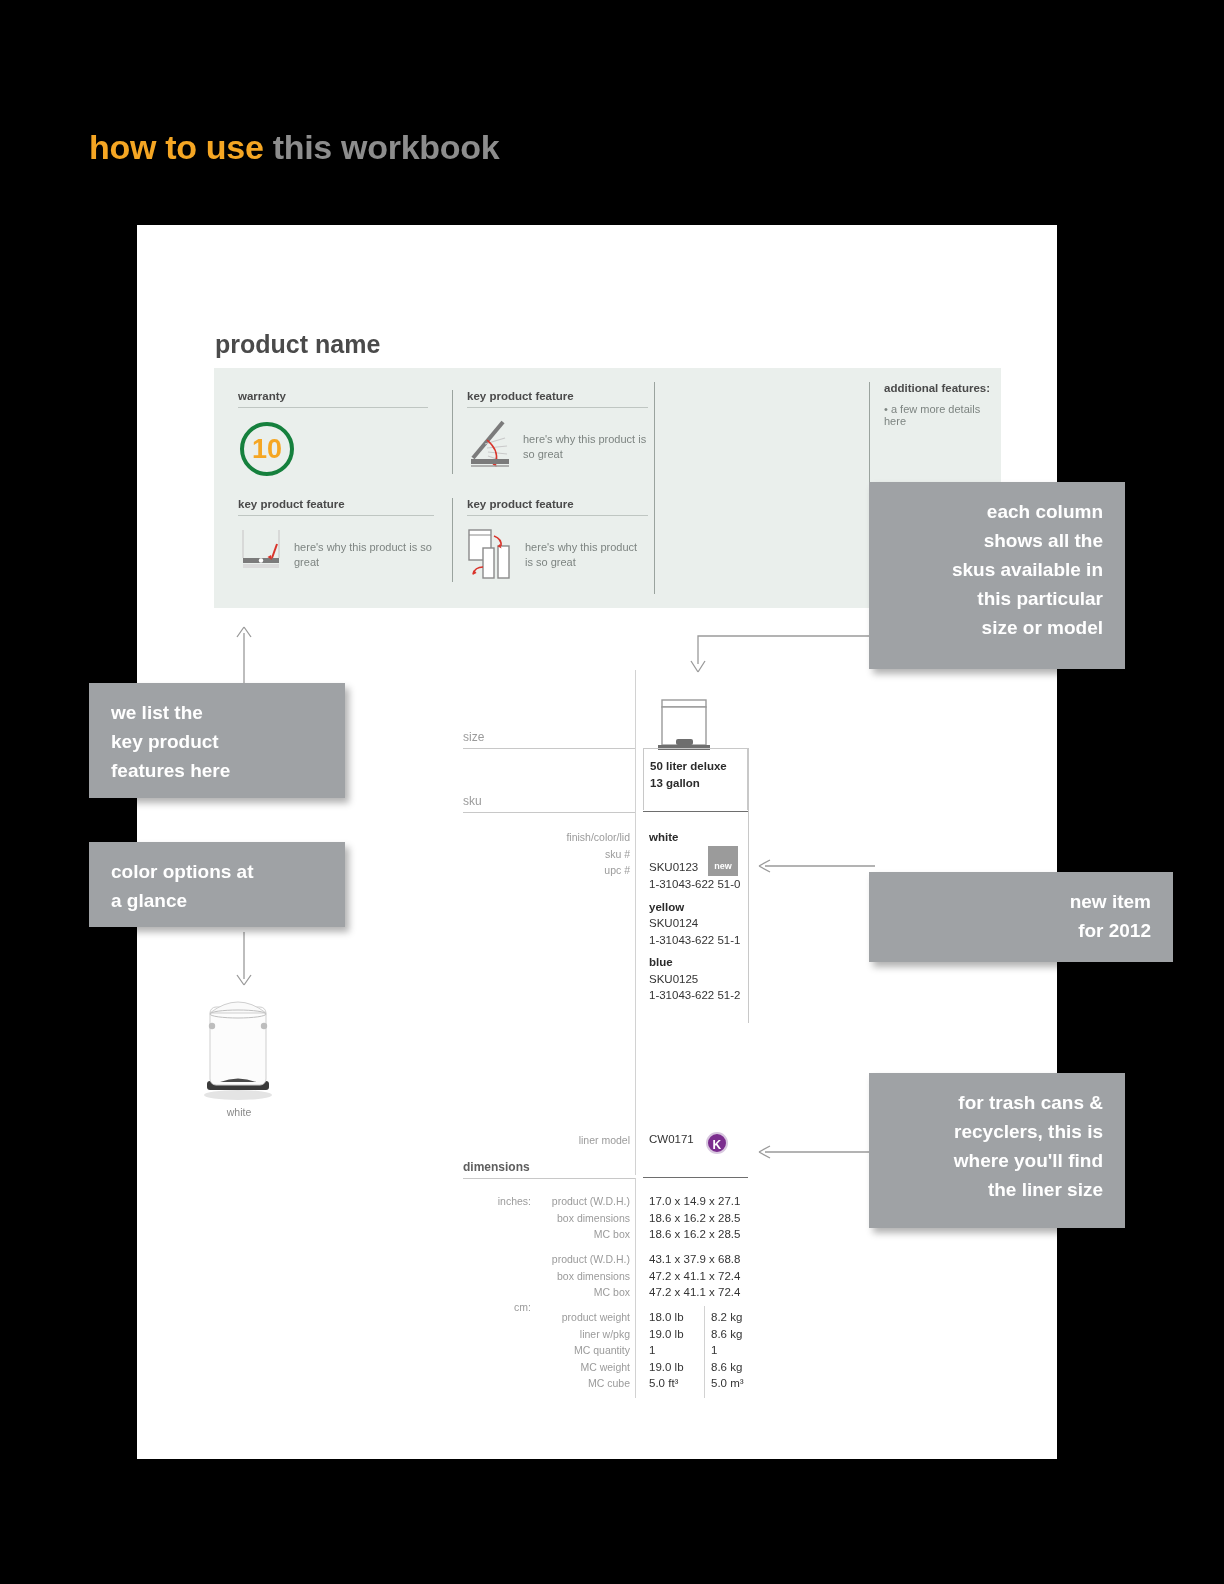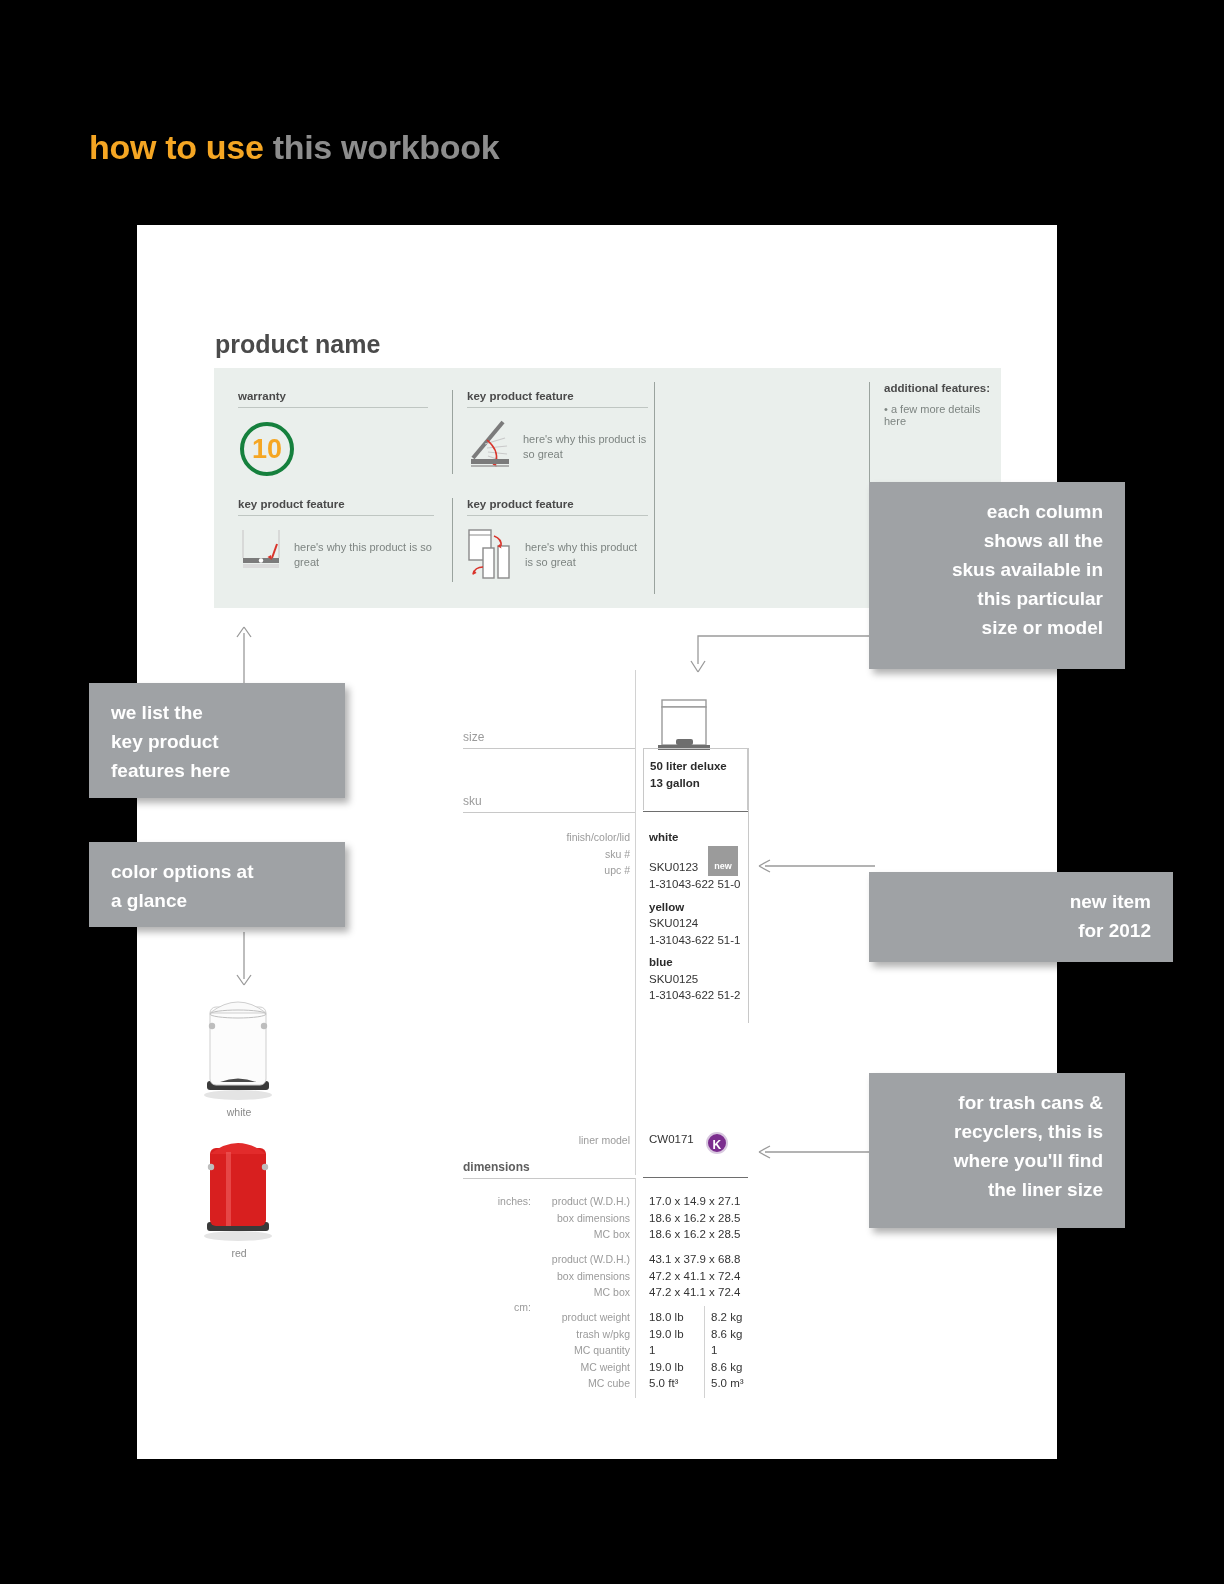--- a/index.html
+++ b/index.html
@@ -300,21 +300,21 @@
       <div class="rowlabel">MC box</div>
     </div>
     <div style="position:absolute; left:186px; top:581px;">
       <div class="rowval">43.1 x 37.9 x 68.8</div>
       <div class="rowval">47.2 x 41.1 x 72.4</div>
       <div class="rowval">47.2 x 41.1 x 72.4</div>
     </div>
 
     <div style="position:absolute; left:0; top:639px; width:167px;">
       <div class="rowlabel">product weight</div>
-      <div class="rowlabel">trash w/pkg</div>
+      <div class="rowlabel">liner w/pkg</div>
       <div class="rowlabel">MC quantity</div>
       <div class="rowlabel">MC weight</div>
       <div class="rowlabel">MC cube</div>
     </div>
     <div style="position:absolute; left:186px; top:639px;">
       <div class="rowval">18.0 lb</div>
       <div class="rowval">19.0 lb</div>
       <div class="rowval">1</div>
       <div class="rowval">19.0 lb</div>
       <div class="rowval">5.0 ft³</div>
@@ -340,32 +340,20 @@
         <path d="M36 28 q28 -22 56 0 z" fill="#FAFAFA" stroke="#CFCFCF" stroke-width="1"></path>
         <ellipse cx="64" cy="29" rx="28" ry="4" fill="none" stroke="#BFBFBF" stroke-width="1"></ellipse>
         <circle cx="38" cy="41" r="3.2" fill="#BDBDBD"></circle>
         <circle cx="90" cy="41" r="3.2" fill="#BDBDBD"></circle>
         <path d="M46 97 q18 -7 36 0" fill="#4A4A4A"></path>
       </svg>
       <div class="cap">white</div>
     </div>
 
 
-    <div class="swatch">
-      <svg width="128" height="118" viewBox="0 0 128 118">
-        <ellipse cx="64" cy="110" rx="34" ry="5" fill="#E4E4E4"></ellipse>
-        <rect x="33" y="96" width="62" height="9" rx="3" fill="#3A3A3A"></rect>
-        <rect x="36" y="22" width="56" height="78" rx="6" fill="#D81F1F"></rect>
-        <path d="M36 28 q28 -22 56 0 z" fill="#E22B2B"></path>
-        <rect x="52" y="26" width="5" height="74" fill="#F06060" opacity="0.6"></rect>
-        <circle cx="37" cy="41" r="3.2" fill="#BDBDBD"></circle>
-        <circle cx="91" cy="41" r="3.2" fill="#BDBDBD"></circle>
-      </svg>
-      <div class="cap">red</div>
-    </div>
   </div>
 </div>
 
 <svg class="conn" style="left:233px; top:625px; width:24px; height:62px;" width="24" height="62">
   <line x1="11" y1="8" x2="11" y2="62" stroke="#9A9A9A" stroke-width="1.3"></line>
   <path d="M11 2 L4 12 M11 2 L18 12" stroke="#9A9A9A" stroke-width="1.3" fill="none"></path>
 </svg>
 
 <svg class="conn" style="left:690px; top:628px; width:190px; height:46px;" width="190" height="46">
   <polyline points="190,8 8,8 8,36" stroke="#9A9A9A" stroke-width="1.3" fill="none"></polyline>

